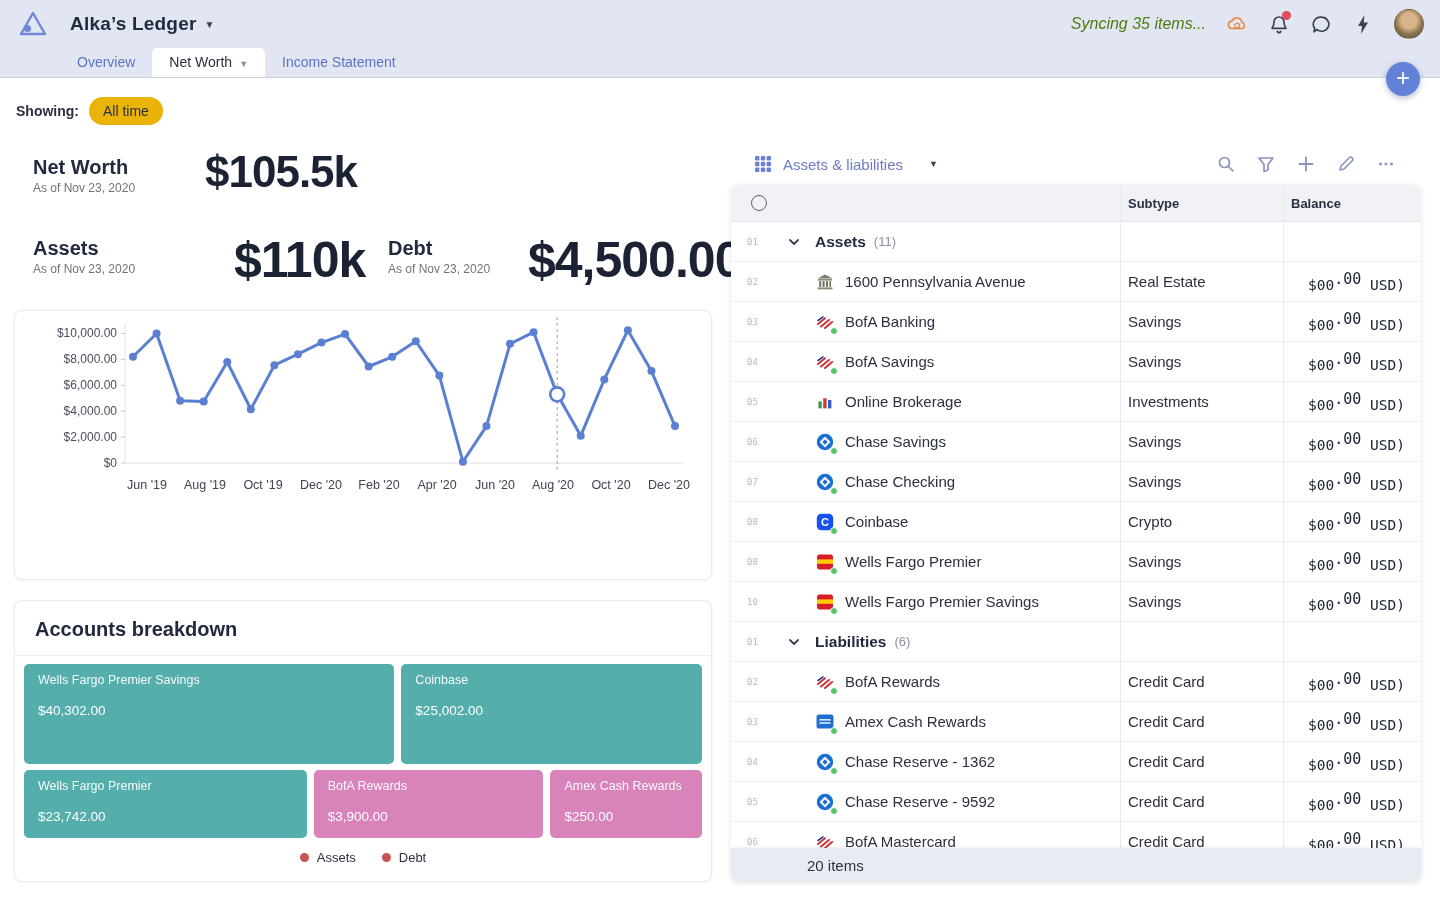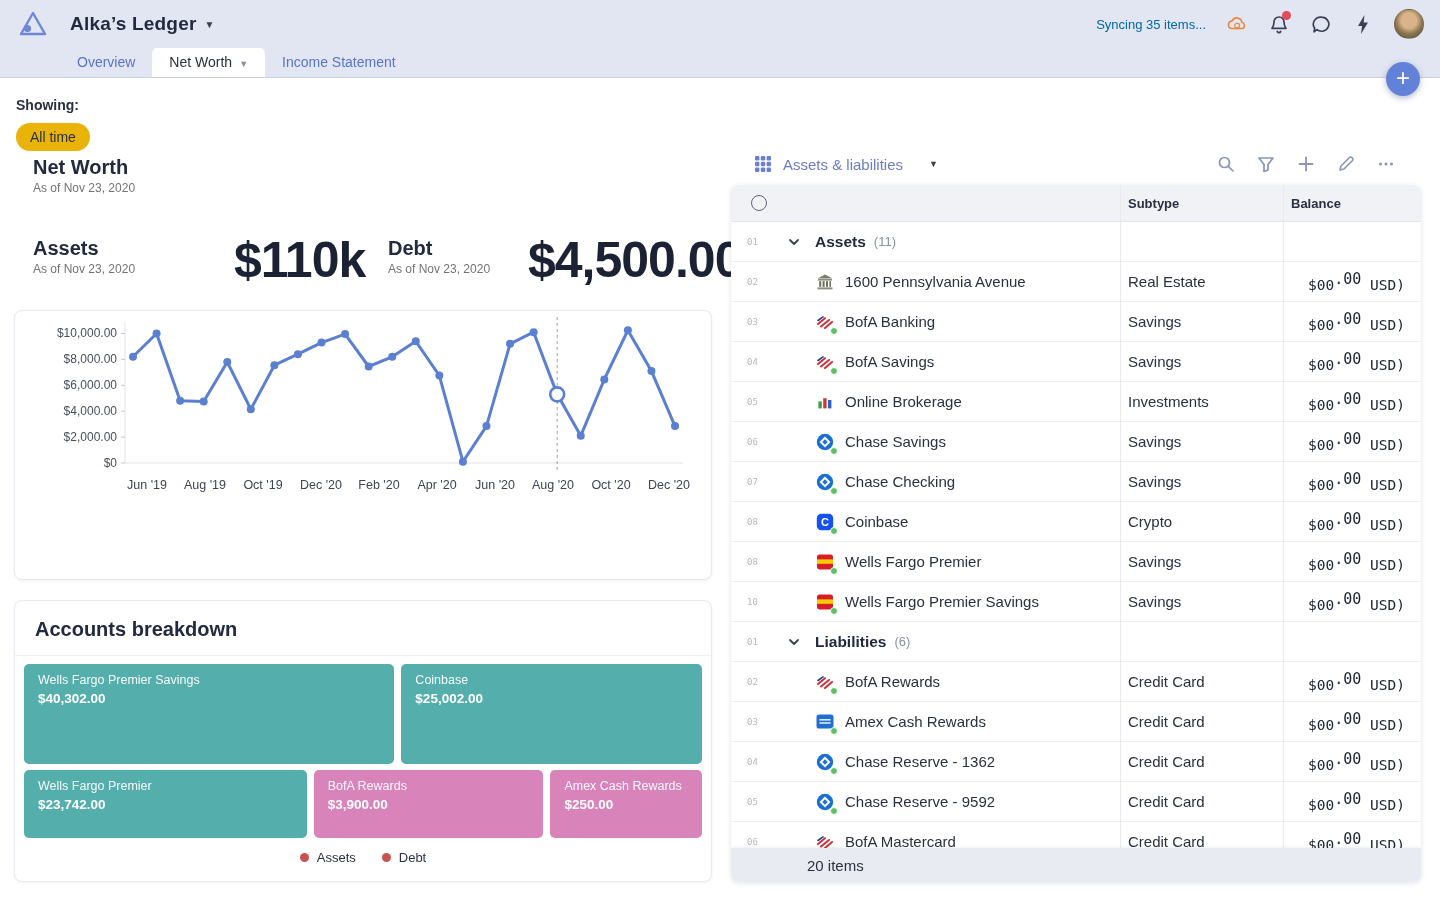--- a/index.html
+++ b/index.html
@@ -6,41 +6,41 @@
   html,body { width:1440px; height:900px; overflow:hidden; background:#fff;
     font-family:"Liberation Sans", sans-serif; color:#2f3545; }
 
   
   .hdr { position:absolute; left:0; top:0; width:1440px; height:48px; background:#e2e6f2;
     display:flex; align-items:center; padding:0 16px; z-index:5; }
   .logo { width:34px; height:34px; margin-right:20px; }
   .hdr-title { font-size:19px; font-weight:700; color:#222a40; letter-spacing:.2px; }
   .hdr-caret { margin-left:8px; color:#3c4254; font-size:10px; }
   .hdr-right { margin-left:auto; display:flex; align-items:center; gap:20px; }
-  .sync-text { font-size:13px; color:#0369a1; }
+  .sync-text { font-size:16px; color:#4d7c0f;font-style:italic; }
   .icon-btn { width:22px; height:22px; position:relative; display:flex; align-items:center; justify-content:center; }
   .badge-dot { position:absolute; right:-1px; top:-2px; width:9px; height:9px; border-radius:50%; background:#e14b5a; }
   .avatar { width:30px; height:30px; border-radius:50%;
     background:radial-gradient(circle at 50% 38%, #d9b48a 0 34%, #8a744f 60%, #4c5440 100%); 
     border:1px solid rgba(0,0,0,.08); }
 
   
   .tabs { position:absolute; left:0; top:48px; width:1440px; height:30px; background:#e2e6f2;
     border-bottom:1px solid #c9d0e4; display:flex; align-items:flex-end; padding-left:60px; z-index:4; }
   .tab { height:30px; line-height:30px; padding:0 17px; font-size:14px; color:#5b74c7; cursor:pointer; }
   .tab.active { background:#fff; color:#2b3040; border-radius:7px 7px 0 0; font-weight:500; }
   .tab-caret { color:#8b90a0; font-size:9px; margin-left:7px; }
 
   .fab { position:absolute; right:20px; top:62px; width:34px; height:34px; border-radius:50%;
     background:#6282d9; color:#fff; font-size:24px; line-height:31px; text-align:center;
     box-shadow:0 2px 6px rgba(40,60,120,.35); z-index:6; }
 
   
   .left-col { position:absolute; left:0; top:79px; width:726px; height:821px; }
-  .showing-row { position:absolute; left:16px; top:18px; display:flex; align-items:flex-start; gap:10px;flex-direction:column; }
+  .showing-row { position:absolute; left:16px; top:18px; display:flex; align-items:center; gap:10px; }
   .showing-label { font-size:14px; font-weight:700; color:#2b3040; }
   .chip { background:#eab308; border-radius:15px; padding:6px 14px; font-size:14px; color:#2b3040; }
 
   .stat-label { font-size:20px; font-weight:700; color:#222a40; line-height:22px; }
   .stat-date { font-size:12px; color:#737373; margin-top:3px; }
   .stat-value-xl { font-size:44px; font-weight:700; color:#1b2233; letter-spacing:-1px; }
   .stat-value-lg { font-size:50px; font-weight:700; color:#1b2233; letter-spacing:-1px; }
   .nw-label { position:absolute; left:33px; top:77px; }
   .nw-value { position:absolute; left:205px; top:68px; }
   .as-label { position:absolute; left:33px; top:158px; }
@@ -58,21 +58,21 @@
   .period.active { background:#e2eafb; color:#4a6bd6; }
 
   .acct-card { left:14px; top:521px; width:698px; height:282px; }
   .acct-head { padding:17px 20px 14px 20px; border-bottom:1px solid #efeff3; }
   .treemap { padding:8px 9px 0 9px; }
   .tm-row { display:flex; gap:7px; margin-bottom:6px; }
   .tm-row-1 .tile { height:100px; }
   .tm-row-2 .tile { height:68px; }
   .tile { border-radius:5px; padding:9px 14px; color:#fff; overflow:hidden; }
   .tile-name { font-size:12.5px; opacity:.95; white-space:nowrap; }
-  .tile-value { font-size:13.5px; font-weight:700; margin-top:4px; }
+  .tile-value { font-size:13.5px; font-weight:400; margin-top:16px; }
   .legend { display:flex; justify-content:center; gap:26px; margin-top:12px; }
   .legend-item { display:flex; align-items:center; gap:8px; font-size:13px; color:#2b3040; }
   .legend-dot { width:9px; height:9px; border-radius:50%; }
 
   
   .panel { position:absolute; left:731px; top:145px; width:690px; height:737px; }
   .view-bar { height:38px; display:flex; align-items:center; padding:0 8px 0 22px; }
   .view-name { font-size:15px; color:#6c7cc4; margin-left:10px; }
   .view-caret { color:#3c4254; font-size:9px; margin-left:26px; }
   .vb-icons { margin-left:auto; display:flex; gap:22px; align-items:center; padding-right:18px; }
@@ -154,20 +154,21 @@
 <div class="left-col">
   <div class="showing-row">
     <span class="showing-label">Showing:</span>
     <span class="chip">All time</span>
   </div>
 
   <div class="nw-label">
     <div class="stat-label">Net Worth</div>
     <div class="stat-date">As of Nov 23, 2020</div>
   </div>
+  <div class="nw-value stat-value-xl">$105.5k</div>
 
   <div class="as-label">
     <div class="stat-label">Assets</div>
     <div class="stat-date">As of Nov 23, 2020</div>
   </div>
   <div class="as-value stat-value-lg">$110k</div>
 
   <div class="db-label">
     <div class="stat-label">Debt</div>
     <div class="stat-date">As of Nov 23, 2020</div>

